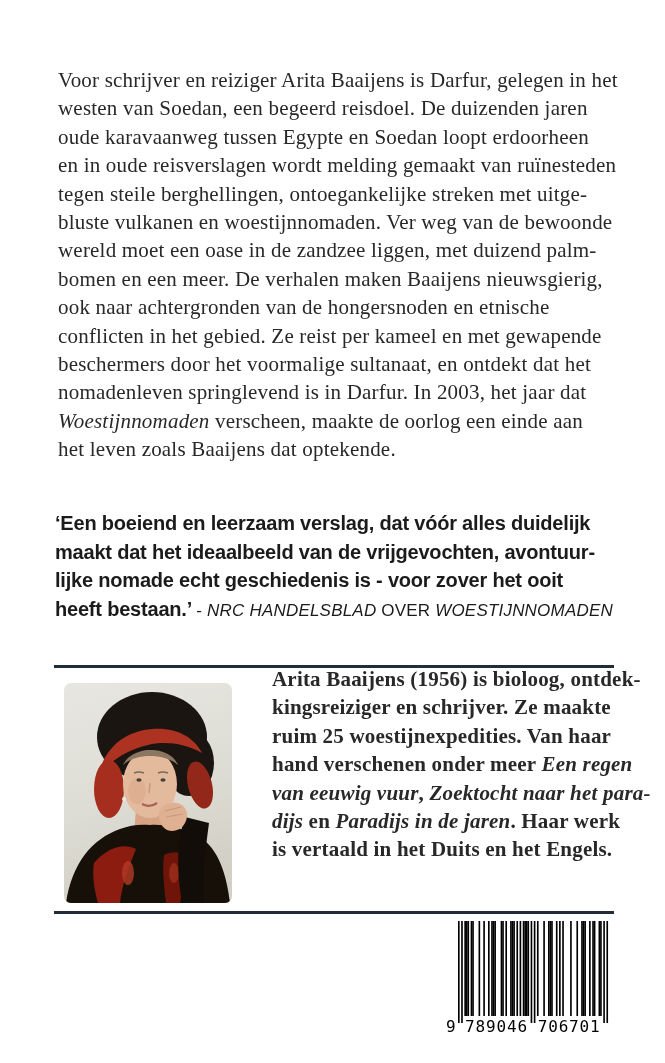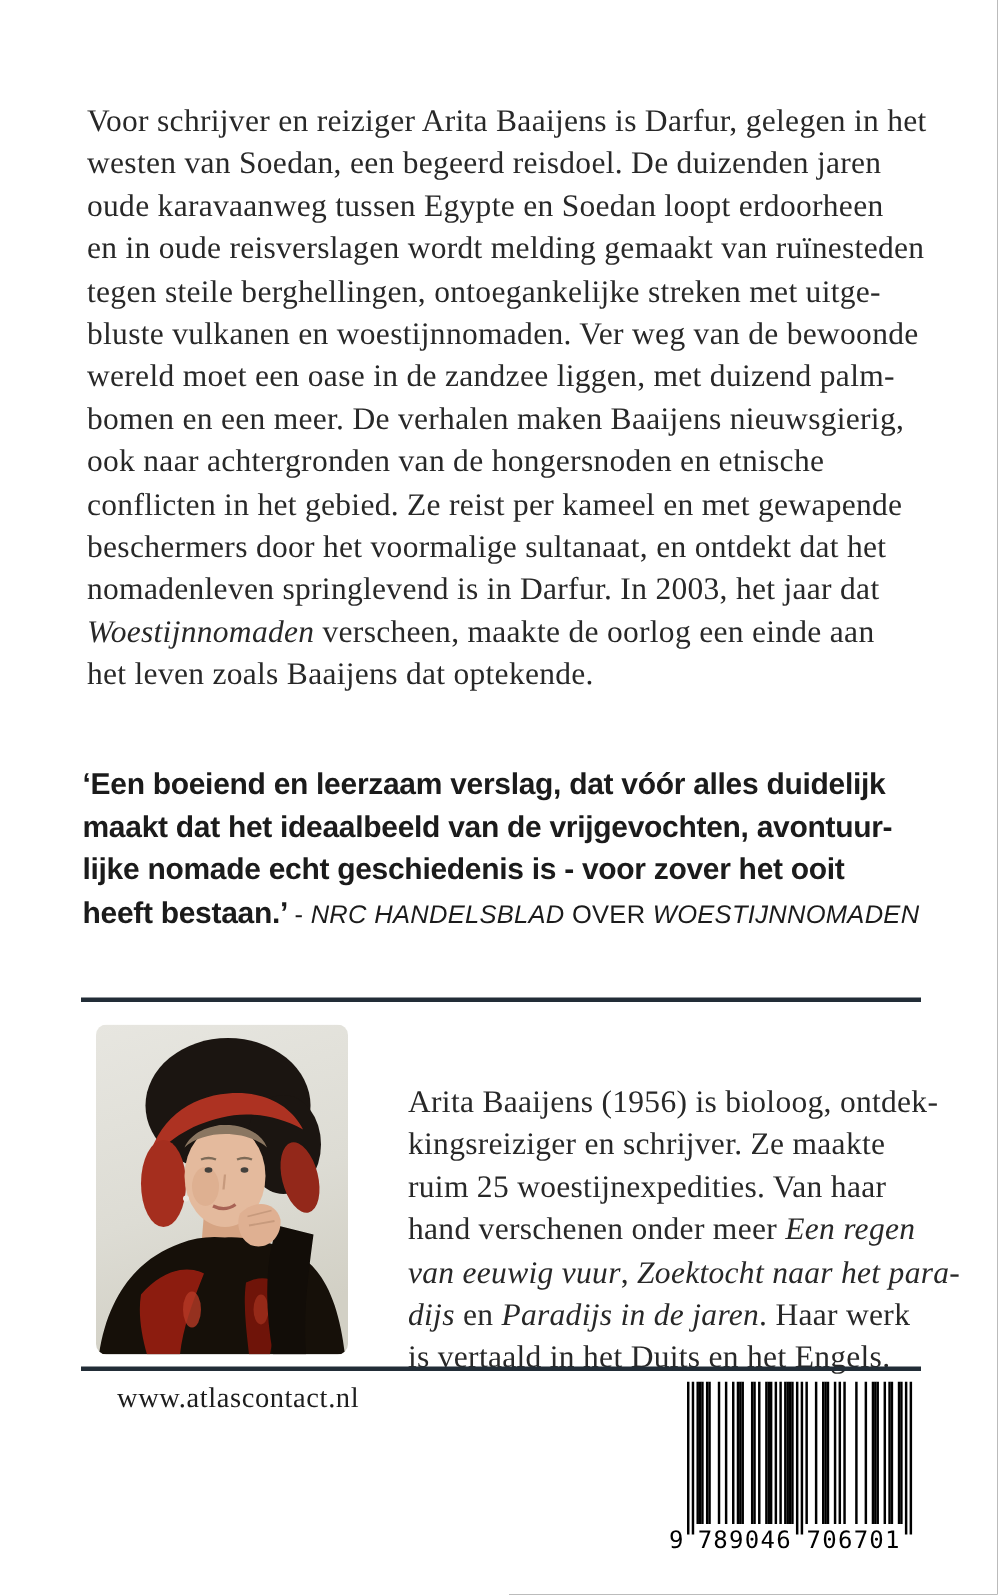--- a/index.html
+++ b/index.html
@@ -35,23 +35,24 @@
   }
   .divider-1{top:665px;}
   .divider-2{top:911px;}
 
   .author-photo{
     position:absolute;left:64px;top:683px;width:168px;height:220px;
     border-radius:7px;overflow:hidden;
   }
   .author-photo svg{display:block;}
   .bio{
-    position:absolute;left:272px;top:720px;width:385px;
+    position:absolute;left:272px;top:665px;width:385px;
     font-size:21px;line-height:28.4px;letter-spacing:0.2px;
     color:#282828;
+    font-weight:bold;
   }
 
   .website{
     position:absolute;left:78px;top:922px;
     font-size:19px;letter-spacing:0.4px;color:#1d1d1d;
   }
 
   .barcode{
     position:absolute;left:444px;top:921px;width:165px;height:112px;
   }
@@ -138,21 +139,20 @@
   <div class="bio rich"><span>Arita Baaijens (1956) is bioloog, ontdek-
 kingsreiziger en schrijver. Ze maakte
 ruim 25 woestijnexpedities. Van haar
 hand verschenen onder meer </span><span class="i">Een regen
 van eeuwig vuur</span><span>, </span><span class="i">Zoektocht naar het para-
 dijs</span><span> en </span><span class="i">Paradijs in de jaren</span><span>. Haar werk
 is vertaald in het Duits en het Engels.</span></div>
 
   <div class="divider divider-2"></div>
 
-  <div class="website">www.atlascontact.nl</div>
 
   <svg class="barcode" id="barcode-svg" viewBox="0 0 165 112" width="165" height="112" role="img" aria-label="9 789046 706701">
       <rect x="14.00" y="0" width="1.64" height="102"></rect>
       <rect x="17.16" y="0" width="1.64" height="102"></rect>
       <rect x="20.32" y="0" width="1.64" height="95"></rect>
       <rect x="21.89" y="0" width="1.64" height="95"></rect>
       <rect x="23.47" y="0" width="1.64" height="95"></rect>
       <rect x="26.63" y="0" width="1.64" height="95"></rect>
       <rect x="28.21" y="0" width="1.64" height="95"></rect>
       <rect x="34.53" y="0" width="1.64" height="95"></rect>

